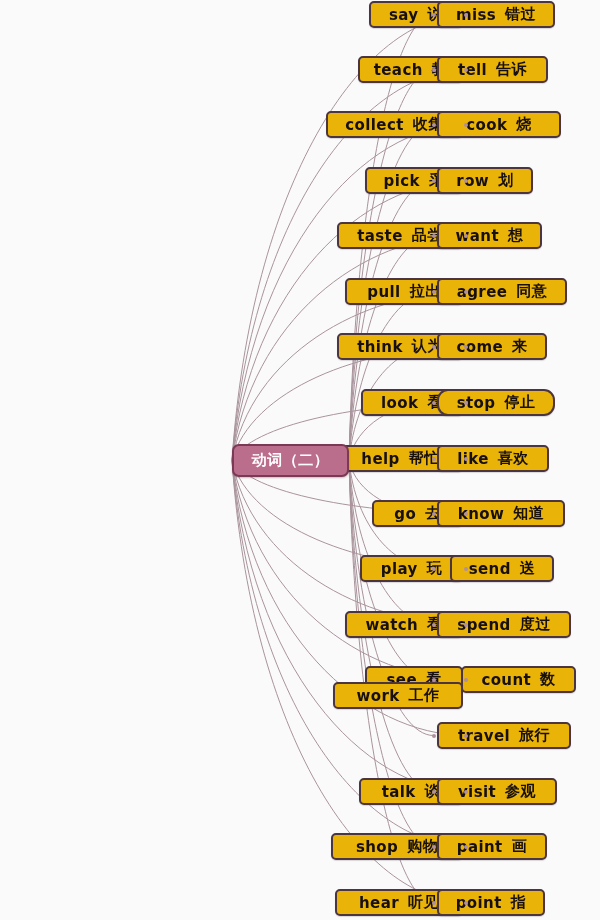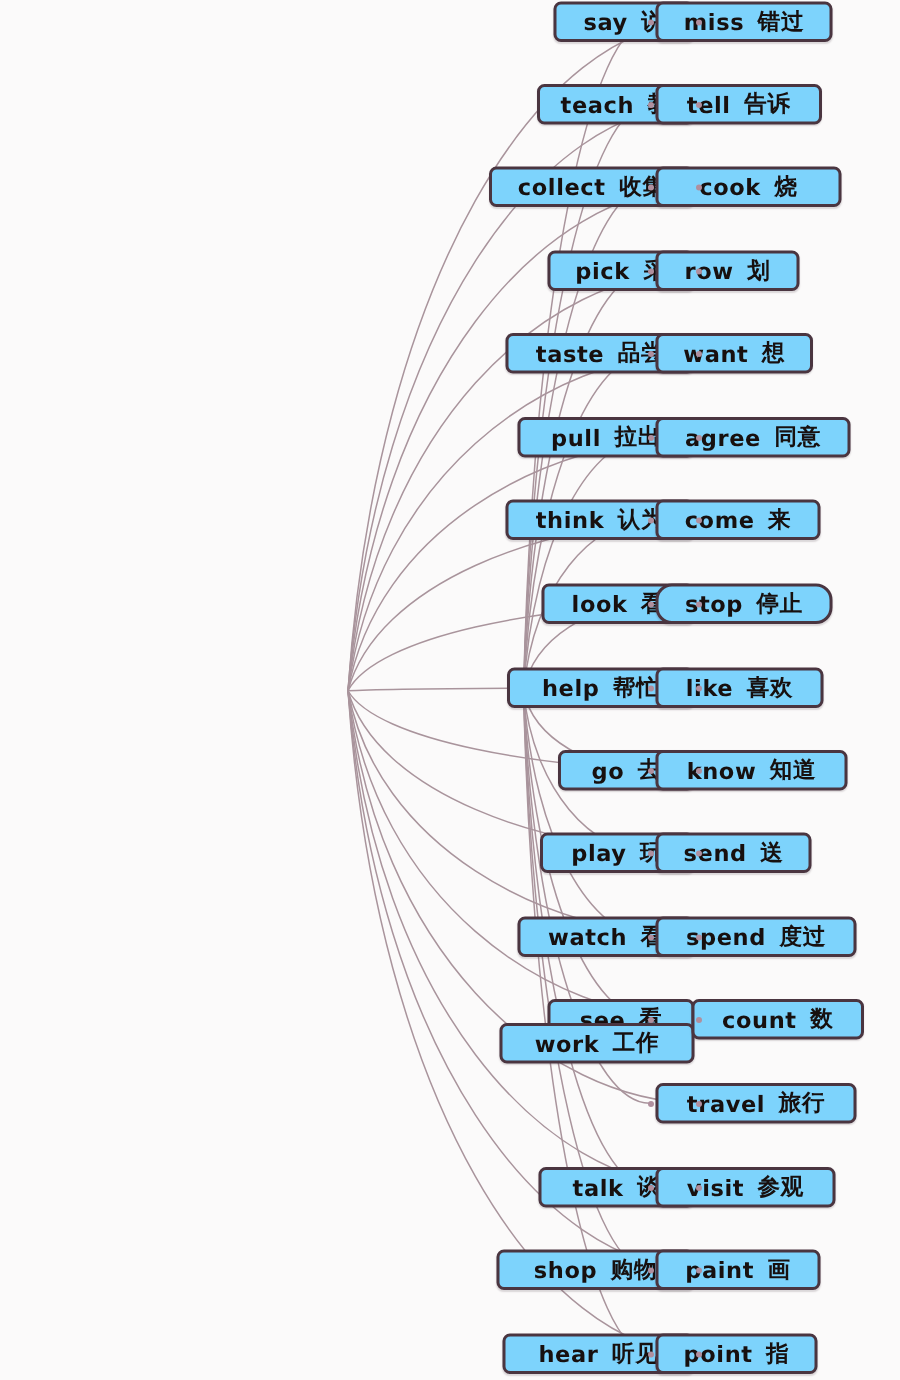--- a/index.html
+++ b/index.html
@@ -34,21 +34,21 @@
     pointer-events: none;
   }
 
   
   .node {
     position: absolute;
     z-index: 3;
     height: 27px;
     border: 2px solid #4a3540;
     border-radius: 5px;
-    background: #7dd3fc;
+    background: #eab308;
     display: flex;
     align-items: center;
     justify-content: center;
     white-space: nowrap;
     padding: 0 9px;
     box-shadow: 0 1px 1px rgba(74,53,64,0.18);
   }
 
   .node .en {
     font-size: 15px;
@@ -283,21 +283,21 @@
       <div class="node" style="width: 112px; top: 445px; left: 437px;">
         <span class="en">like</span>
         <span class="zh">喜欢</span>
       </div>
       <div class="dot" style="left: 432px; top: 456.5px;"></div>
       <div class="node" style="width: 128px; top: 500px; left: 437px;">
         <span class="en">know</span>
         <span class="zh">知道</span>
       </div>
       <div class="dot" style="left: 432px; top: 511.5px;"></div>
-      <div class="node" style="width: 104px; top: 555px; left: 437px;">
+      <div class="node" style="width: 104px; top: 555px; left: 450px;">
         <span class="en">send</span>
         <span class="zh">送</span>
       </div>
       <div class="dot" style="left: 432px; top: 566.5px;"></div>
       <div class="node" style="width: 134px; top: 611px; left: 437px;">
         <span class="en">spend</span>
         <span class="zh">度过</span>
       </div>
       <div class="dot" style="left: 432px; top: 622.5px;"></div>
       <div class="node" style="width: 115px; top: 666px; left: 437px; margin-left: 24px;">
@@ -320,15 +320,18 @@
         <span class="zh">画</span>
       </div>
       <div class="dot" style="left: 432px; top: 844.5px;"></div>
       <div class="node" style="width: 108px; top: 889px; left: 437px;">
         <span class="en">point</span>
         <span class="zh">指</span>
       </div>
       <div class="dot" style="left: 432px; top: 900.5px;"></div>
     </div>
 
+  <div id="center-node">
+    <span class="ctext">动词（二）</span>
+  </div>
 
 
 </div>
 
 </body></html>

